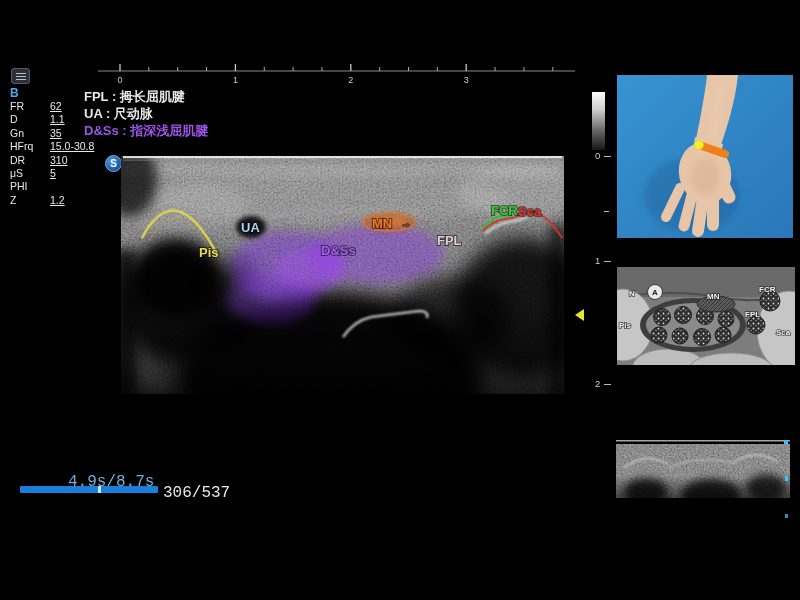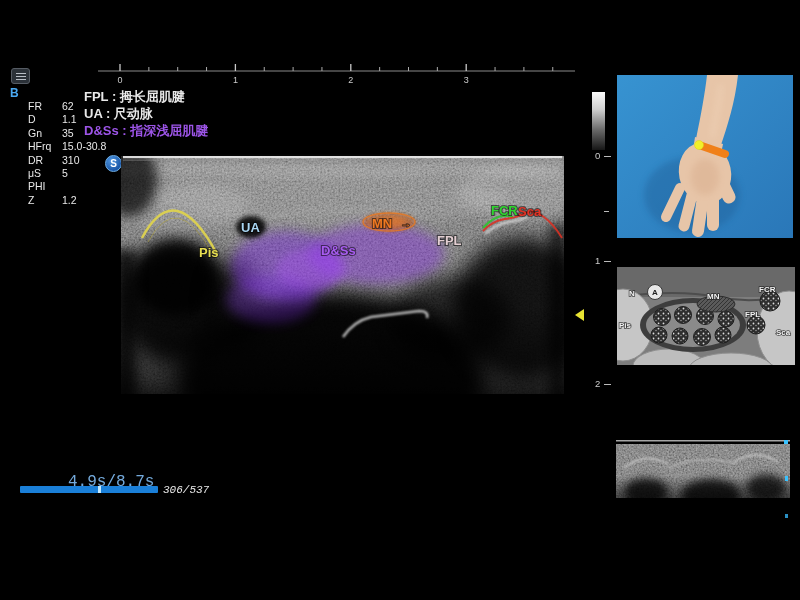--- a/index.html
+++ b/index.html
@@ -5,24 +5,24 @@
   html,body{margin:0;padding:0;background:#000;}
   .screen{position:relative;width:800px;height:600px;background:#000;overflow:hidden;
           font-family:"Liberation Sans","DejaVu Sans",sans-serif;}
   
   .menu-icon{position:absolute;left:11px;top:68px;width:17px;height:14px;background:#2b3138;
              border:1px solid #565c64;border-radius:3px;display:flex;flex-direction:column;
              justify-content:center;gap:2px;align-items:center;cursor:pointer;}
   .menu-icon i{display:block;width:10px;height:1px;background:#b8bec6;}
   
   .mode-label{position:absolute;left:10px;top:86px;color:#4aa8f0;font-weight:bold;font-size:12px;}
-  .param-panel{position:absolute;left:28px;top:100px;width:100px;}
+  .param-panel{position:absolute;left:10px;top:100px;width:100px;}
   .param-row{display:flex;height:13.4px;line-height:13.4px;font-size:10.5px;color:#e8e8e8;}
   .param-row .pl{width:28px;}
-  .param-row .pv{margin-left:6px;}
+  .param-row .pv{margin-left:12px;text-decoration:underline;}
   
   .legend{position:absolute;font-weight:bold;}
   .legend-left{left:84px;top:88px;font-size:13px;line-height:17px;}
   .legend-right{left:489px;top:89px;font-size:12px;line-height:15.5px;}
   .legend div{white-space:nowrap;text-shadow:0 0 3px #000,1px 1px 1px #000;}
   
   .ruler-top{position:absolute;left:90px;top:60px;}
   .gray-bar{position:absolute;left:592px;top:92px;width:13px;height:58px;
             background:linear-gradient(#fbfbfb,#cfcfcf 30%,#6a6a6a 65%,#161616);}
   .vtick{position:absolute;color:#cccccc;font-size:9.5px;line-height:9px;}
@@ -34,22 +34,22 @@
             background:radial-gradient(circle at 35% 30%,#4e95e0,#1a57a8 70%);border:1px solid #6fb0e8;
             box-sizing:border-box;color:#fff;font-size:10px;font-weight:bold;text-align:center;line-height:15px;}
   
   .scan-wrap{position:absolute;left:121px;top:154px;width:443px;height:306px;}
   
   .cine-time{position:absolute;left:68px;top:473px;color:#74aadc;font-size:16px;
              font-family:"Liberation Mono","DejaVu Sans Mono",monospace;}
   .cine-bar{position:absolute;left:20px;top:486px;width:138px;height:7px;background:#1a7fd8;
             border-radius:1px;cursor:pointer;}
   .cine-marker{position:absolute;top:0;width:3px;height:7px;background:#c2e9ff;}
-  .cine-frames{position:absolute;left:163px;top:484px;color:#e8e8e8;font-size:11px;
-               font-family:"Liberation Mono","DejaVu Sans Mono",monospace;font-style:italic;}
+  .cine-frames{position:absolute;left:163px;top:484px;color:#e8e8e8;font-size:16px;
+               font-family:"Liberation Mono","DejaVu Sans Mono",monospace;}
   
   .panel{position:absolute;cursor:pointer;}
   .panel-photo{left:617px;top:75px;}
   .panel-diagram{left:617px;top:267px;}
   .panel-thumb{left:616px;top:438px;}
   text{font-family:"Liberation Sans","DejaVu Sans",sans-serif;}
   .scan-label{font-size:13px;font-weight:bold;paint-order:stroke;stroke:#000;stroke-width:2px;stroke-opacity:.55;}
   .diag-label{font-size:8px;font-weight:bold;fill:#f2f2f2;paint-order:stroke;stroke:#222;stroke-width:1.6px;stroke-opacity:.8;}
   .ruler-num{fill:#cccccc;font-size:9px;}
 </style>

